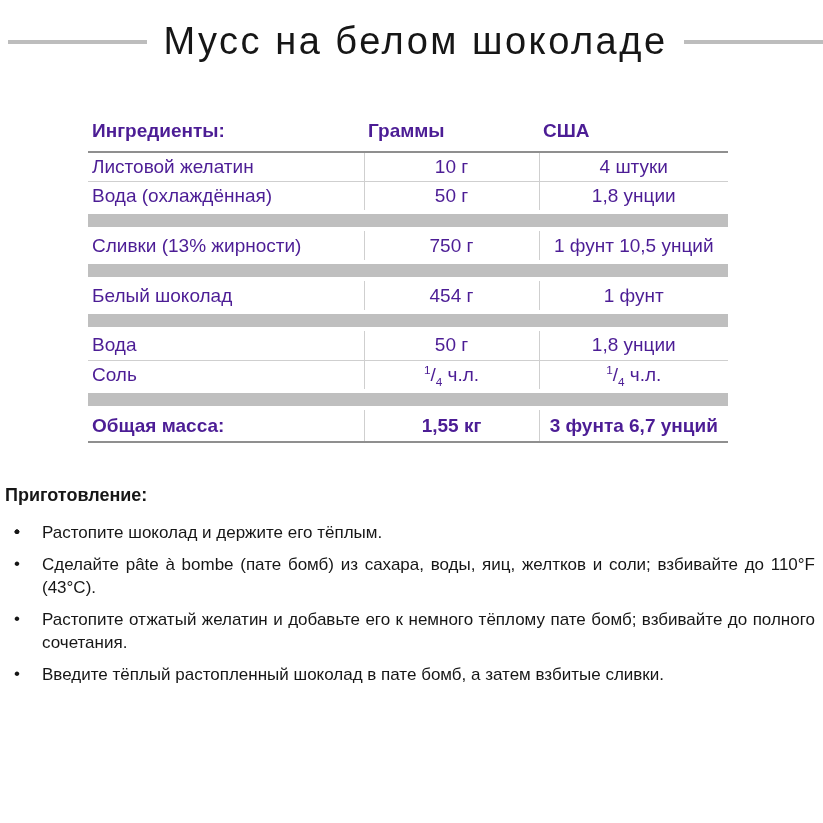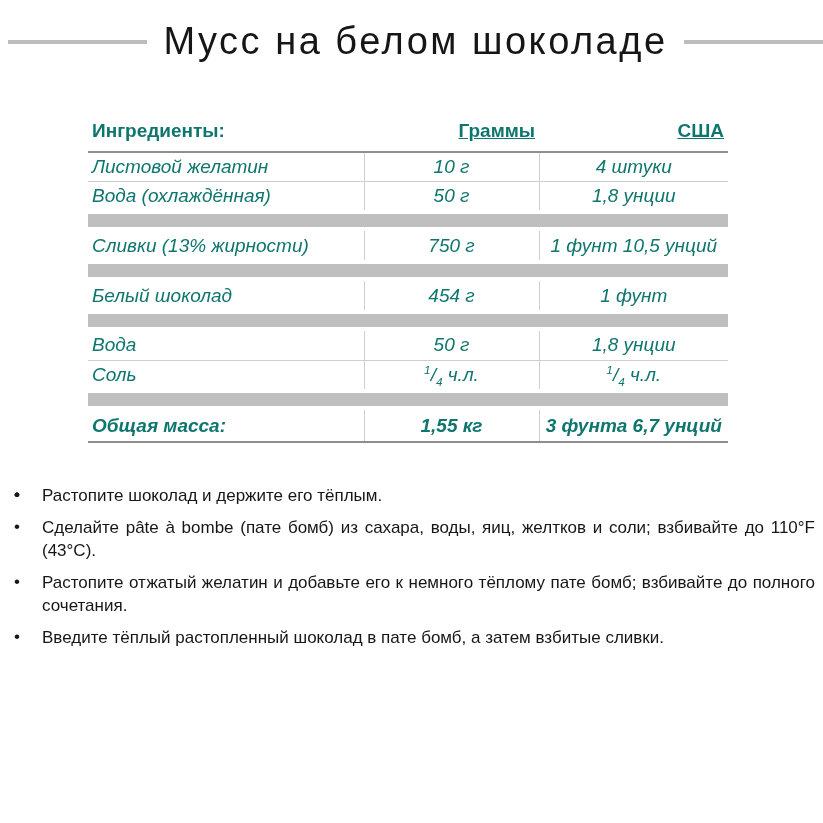--- a/index.html
+++ b/index.html
@@ -15,29 +15,29 @@
   .title-row { display: flex; align-items: center; margin-top: 20px; margin-left: 8px; }
   .title-rule { flex: 1; height: 4px; background: #bdbdbd; }
   .page-title {
     margin: 0 16px; font-size: 38px; font-weight: 400;
     letter-spacing: 2.5px; white-space: nowrap; color: #161616;
   }
   
   table.recipe {
     margin: 53px 0 0 88px; width: 640px;
     border-collapse: collapse; table-layout: fixed;
-    font-size: 19px; color: #0f766e;
+    font-size: 19px; color: #4c1d95;
   }
   table.recipe th {
     font-size: 19px; font-weight: 700; padding: 4px 4px 9px 4px;
     border-bottom: 2px solid #8f8f8f;
   }
   th.c1 { text-align: left; }
-  th.c2, th.c3 { text-align: right; text-decoration: underline; }
-  td { height: 29px; vertical-align: middle; font-style: italic; }
+  th.c2, th.c3 { text-align: left; }
+  td { height: 29px; vertical-align: middle; }
   td.c1 { text-align: left; padding-left: 4px; }
   td.c2, td.c3 { text-align: center; border-left: 1px solid #cfcfcf; }
   tr.data td { border-bottom: 1px solid #cfcfcf; }
   tr.before-spacer td { border-bottom: none; }
   tr.total td { font-weight: 700; border-bottom: 2px solid #8f8f8f; height: 32px; }
   td.spacer-cell { padding: 4px 0; height: auto; }
   .bar { height: 13px; background: #bfbfbf; }
   sup.fr { font-size: 0.62em; vertical-align: super; line-height: 0; }
   sub.fr { font-size: 0.62em; vertical-align: sub; line-height: 0; }
   
@@ -125,20 +125,21 @@
       </tr>
       <tr class="total">
         <td class="c1">Общая масса:</td>
         <td class="c2">1,55 кг</td>
         <td class="c3">3 фунта 6,7 унций</td>
       </tr>
     </tbody>
 </table>
 
 <section class="prep">
+  <h2 class="prep-heading">Приготовление:</h2>
   <ul class="steps">
       <li><span class="bullet">•</span></li>
       <li><span class="bullet">•</span></li>
       <li><span class="bullet">•</span><span>Растопите шоколад и держите его тёплым.</span></li>
       <li><span class="bullet">•</span><span>Сделайте pâte à bombe (пате бомб) из сахара, воды, яиц, желтков и соли; взбивайте до 110°F (43°C).</span></li>
       <li><span class="bullet">•</span><span>Растопите отжатый желатин и добавьте его к немного тёплому пате бомб; взбивайте до полного сочетания.</span></li>
       <li><span class="bullet">•</span><span>Введите тёплый растопленный шоколад в пате бомб, а затем взбитые сливки.</span></li>
     </ul>
 </section>
 

